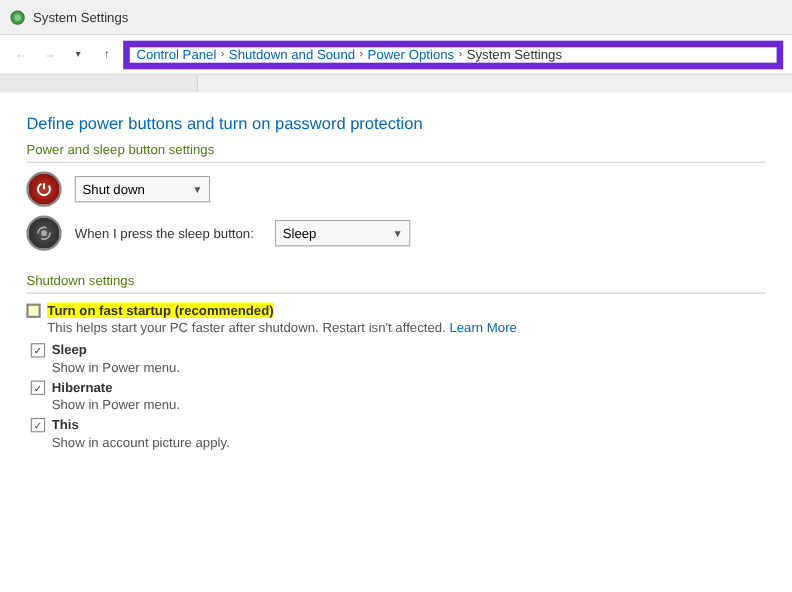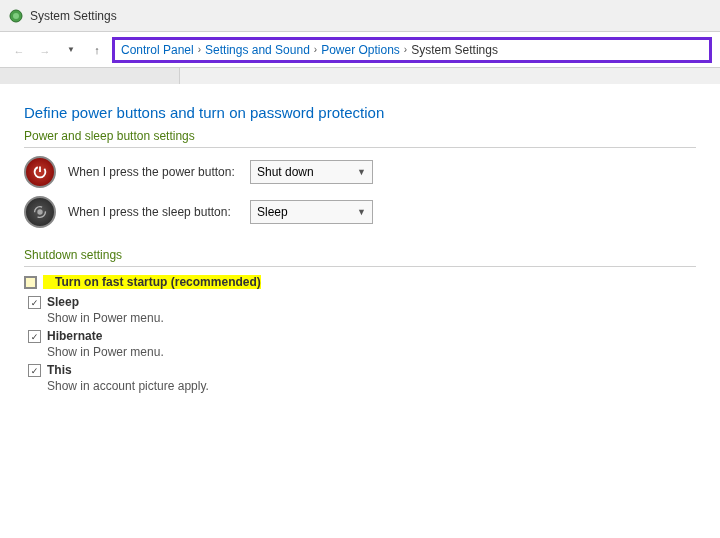--- a/index.html
+++ b/index.html
@@ -52,21 +52,21 @@
       font-size: 11px;
       border: none;
       background: transparent;
     }
     .nav-btn.disabled { color: #bbb; cursor: default; }
     .breadcrumb-area {
       display: flex;
       align-items: center;
       flex: 1;
       height: 26px;
-      border: 3px solid #6d28d9;
+      border: 6px solid #6d28d9;
       background: #fff;
       padding: 0 6px;
       gap: 4px;
       font-size: 12px;
     }
     .breadcrumb-item {
       color: #0067c0;
       cursor: pointer;
     }
     .breadcrumb-sep {
@@ -210,21 +210,20 @@
       flex: 1;
     }
     .checkbox-label {
       font-size: 12px;
       font-weight: bold;
       color: #333;
     }
     .checkbox-label.highlight {
       background: #ffff00;
       color: #333;
-      padding-left: 12px;
     }
     .checkbox-sublabel {
       font-size: 12px;
       color: #555;
       margin-top: 2px;
     }
     .learn-more {
       color: #0067c0;
       cursor: pointer;
       text-decoration: none;
@@ -247,21 +246,21 @@
 </div>
 
 <div class="address-bar">
   <button class="nav-btn disabled">←</button>
   <button class="nav-btn disabled">→</button>
   <button class="nav-btn" style="font-size:8px;">▼</button>
   <button class="nav-btn">↑</button>
   <div class="breadcrumb-area">
     <span class="breadcrumb-item">Control Panel</span>
     <span class="breadcrumb-sep">›</span>
-    <span class="breadcrumb-item">Settings and Sound</span>
+    <span class="breadcrumb-item">Shutdown and Sound</span>
     <span class="breadcrumb-sep">›</span>
     <span class="breadcrumb-item">Power Options</span>
     <span class="breadcrumb-sep">›</span>
     <span class="breadcrumb-current">System Settings</span>
   </div>
 </div>
 
 <div class="main-layout">
 
   <div class="sidebar"></div>
@@ -272,21 +271,20 @@
     <div class="button-settings">
       <div class="section-header">Power and sleep button settings</div>
 
       <div class="button-row">
         <div class="power-icon power">
           <svg viewBox="0 0 20 20" fill="none">
             <circle cx="10" cy="10" r="6" stroke="white" stroke-width="2" fill="none" stroke-dasharray="25 8"></circle>
             <line x1="10" y1="4" x2="10" y2="10" stroke="white" stroke-width="2"></line>
           </svg>
         </div>
-        <span class="button-label">When I press the power button:</span>
         <div class="dropdown">
           <span>Shut down</span>
           <span class="dropdown-arrow">▼</span>
         </div>
       </div>
 
       <div class="button-row">
         <div class="power-icon sleep">
           <svg viewBox="0 0 20 20" fill="none">
             <circle cx="10" cy="10" r="6" stroke="white" stroke-width="1.5" fill="none" stroke-dasharray="12 6" opacity="0.6"></circle>
@@ -302,20 +300,24 @@
     </div>
 
     <div class="shutdown-settings">
       <div class="section-header">Shutdown settings</div>
 
       <div class="checkbox-row" style="margin-bottom:6px;">
         <div class="checkbox-item highlighted">
         </div>
         <div class="checkbox-content">
           <span class="checkbox-label highlight">Turn on fast startup (recommended)</span>
+          <div class="checkbox-sublabel">
+            This helps start your PC faster after shutdown. Restart isn't affected.
+            <a class="learn-more" href="#">Learn More</a>
+          </div>
         </div>
       </div>
 
       <div class="checkbox-row sub-indent" style="margin-bottom:4px;">
         <div class="checkbox-item checked">
           <span class="checkmark">✓</span>
         </div>
         <div class="checkbox-content">
           <span class="checkbox-label">Sleep</span>
           <div class="checkbox-sublabel">Show in Power menu.</div>

